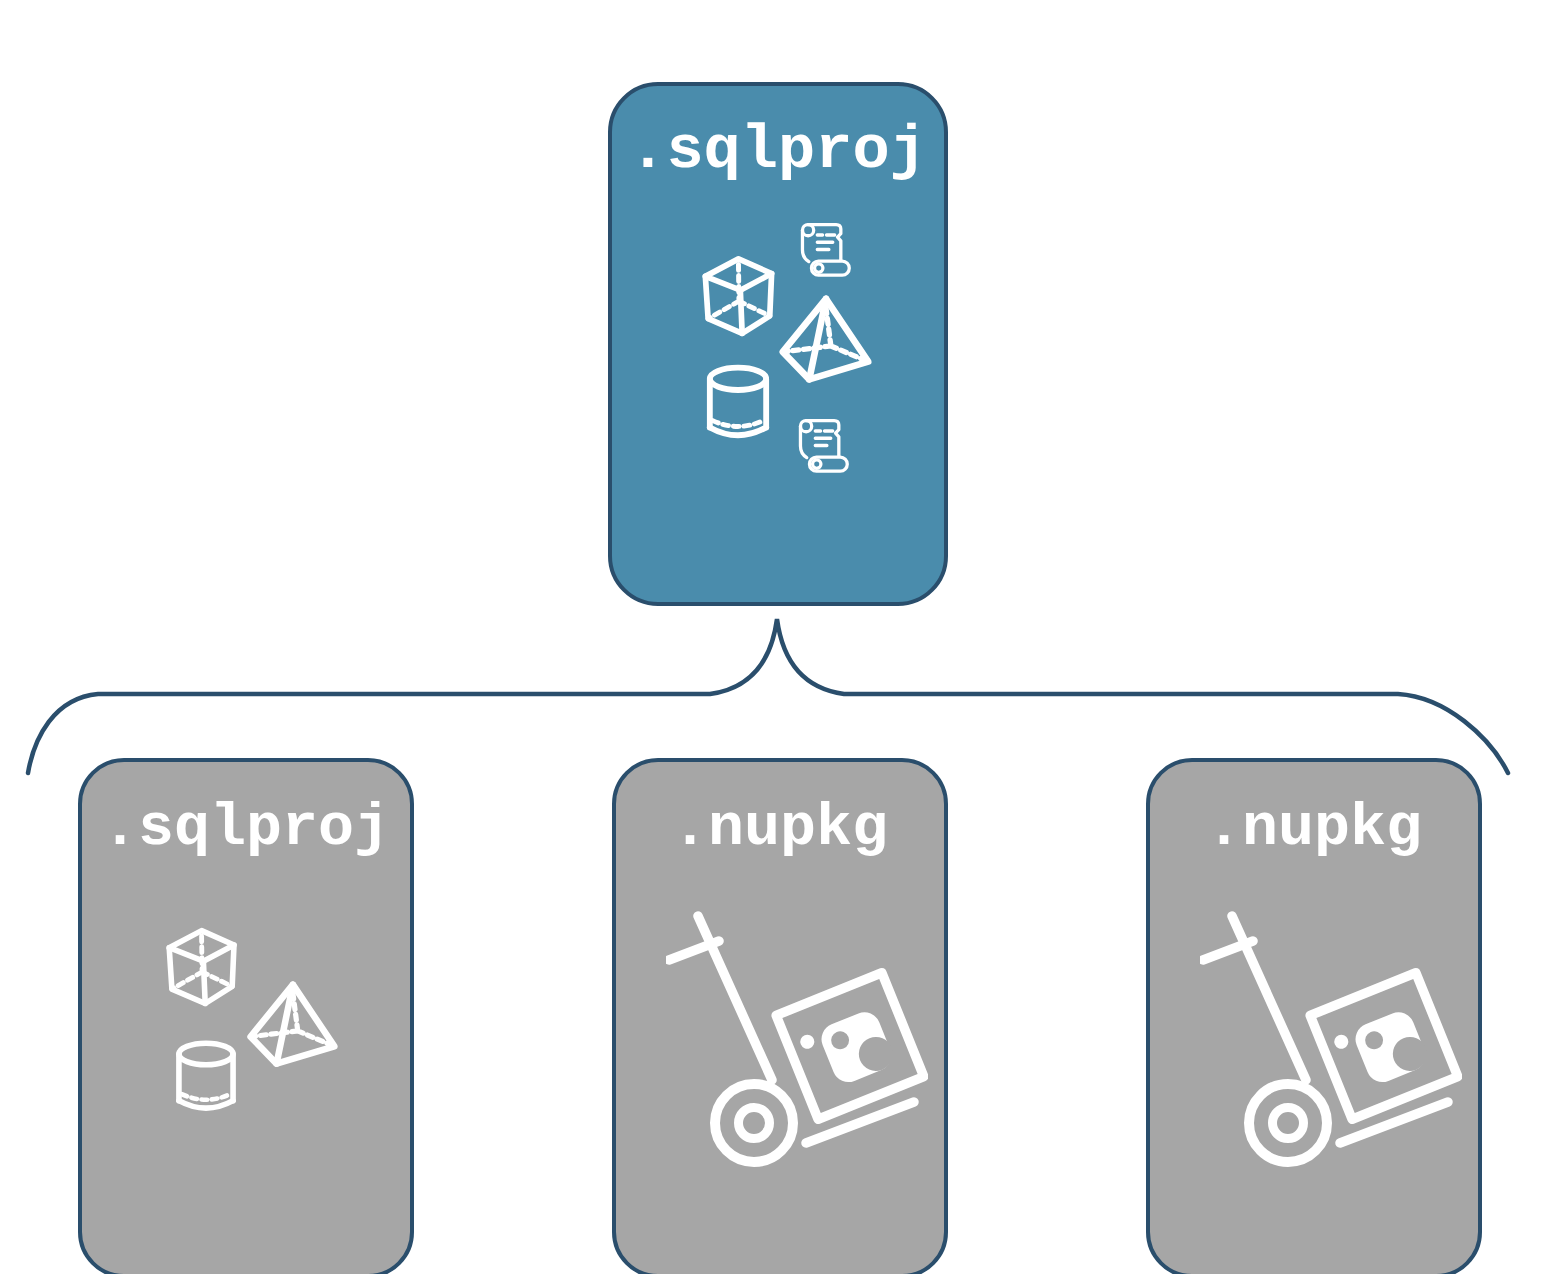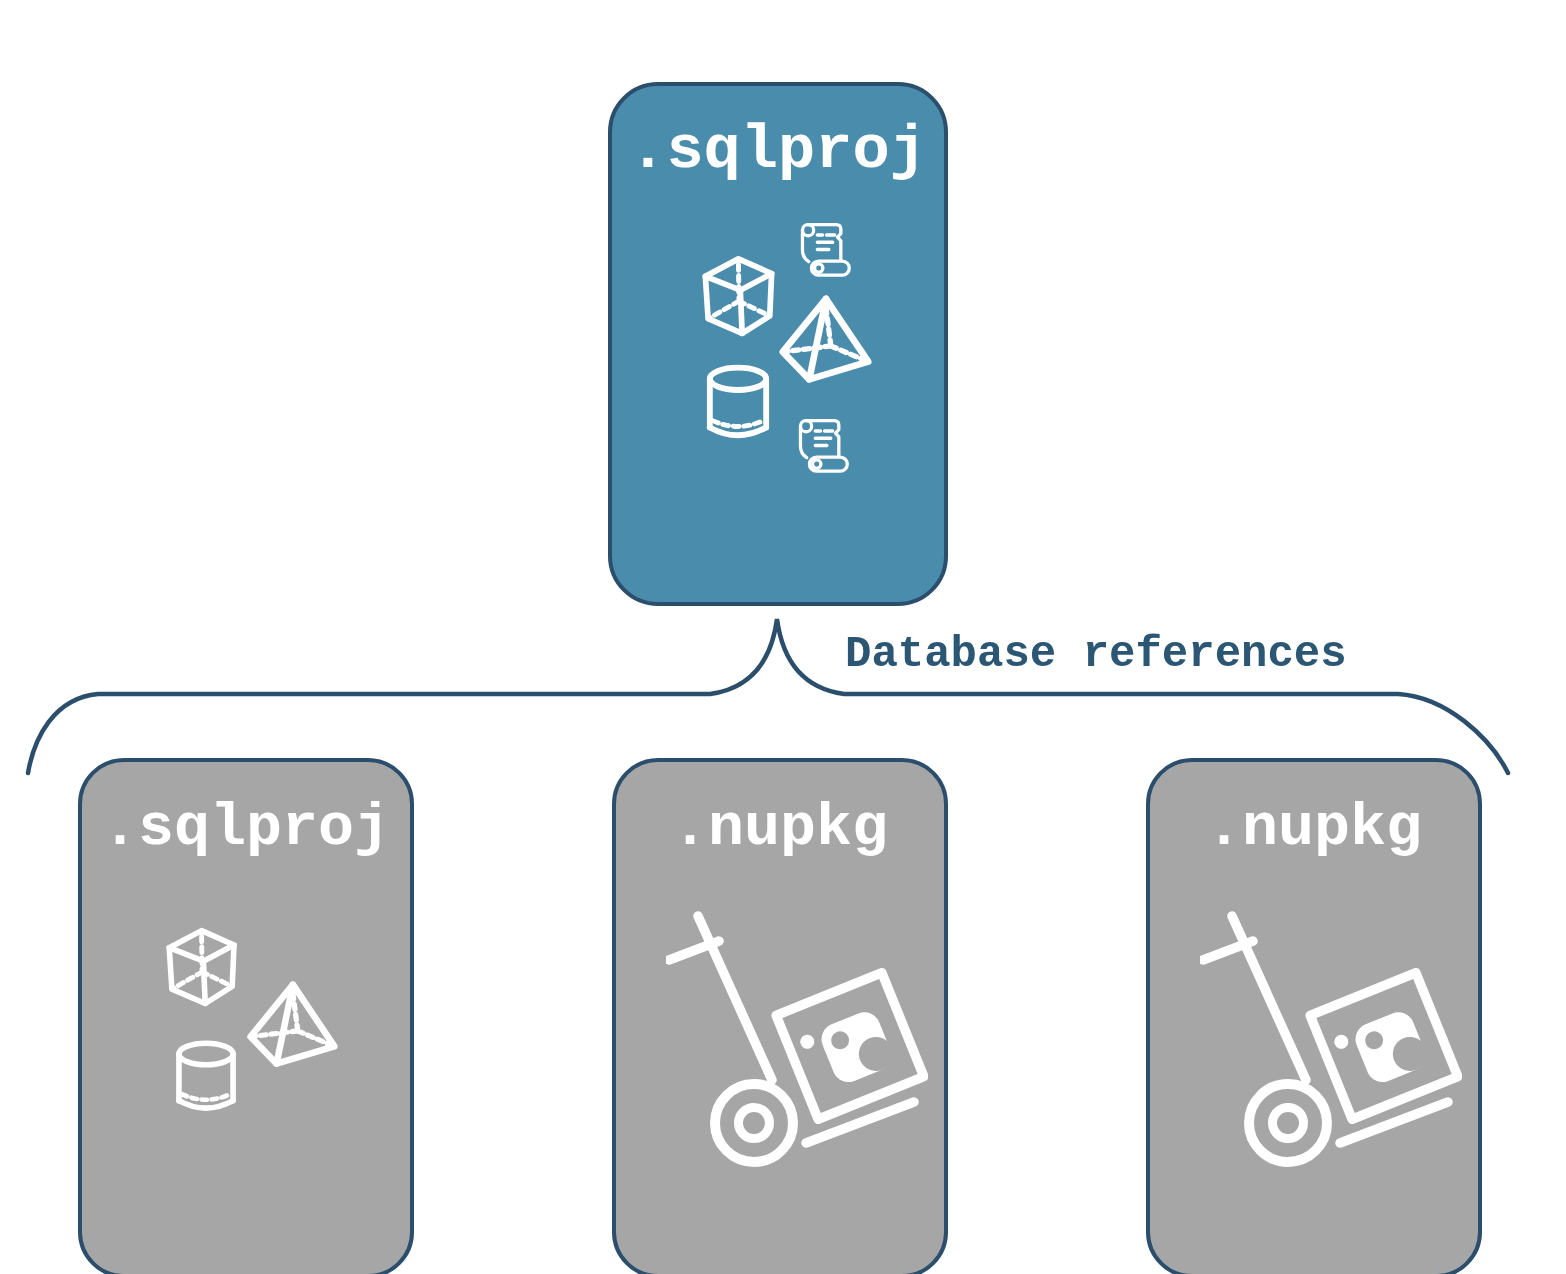--- a/index.html
+++ b/index.html
@@ -110,21 +110,20 @@
   <svg class="brace-svg" viewBox="0 0 1566 1274">
     <path d="M 28 727
              C 34 692 54 652 98 648
              L 710 648
              Q 768 640 777 573
              Q 786 640 844 648
              L 1398 648
              C 1446 651 1490 691 1508 727" fill="none" stroke="#2A4E6C" stroke-width="4.5" stroke-linecap="round"></path>
   </svg>
 
-  <div class="connector-label">Database references</div>
 
   <div class="card card-child card-child-1">
     <div class="card-label">.sqlproj</div>
 
     <svg class="icon" style="left:80px;top:156px;width:90px;height:90px" viewBox="0 0 100 100">
       <g fill="none" stroke="#ffffff" stroke-linecap="round" stroke-linejoin="round">
         <path stroke-width="6.2" d="M8 33 L44 14 L80 30 L46 48 Z"></path>
         <path stroke-width="6.2" d="M8 33 L11 79 L48 95 L78 76 L80 30"></path>
         <path stroke-width="6.2" d="M46 48 L48 95"></path>
         <path stroke-width="5.4" stroke-dasharray="6.5 5.5" d="M44 20 L44.5 60 M44.5 60 L11 79 M44.5 60 L78 76"></path>

